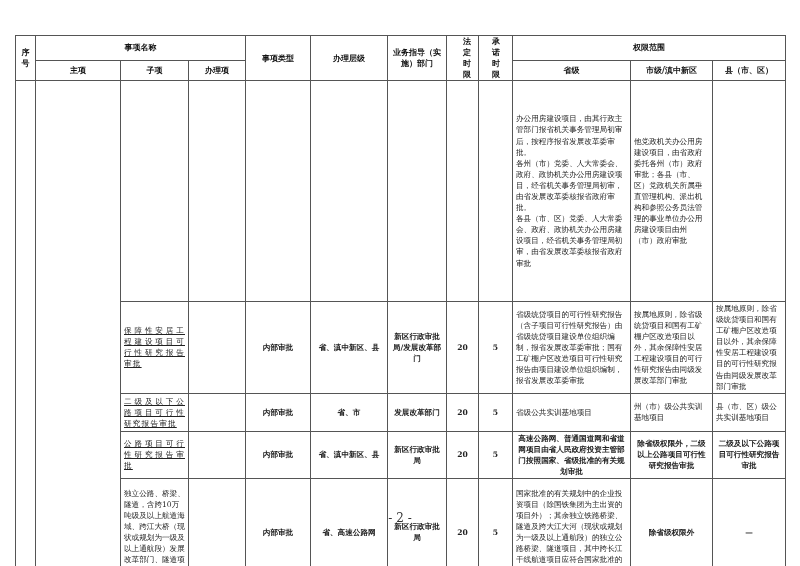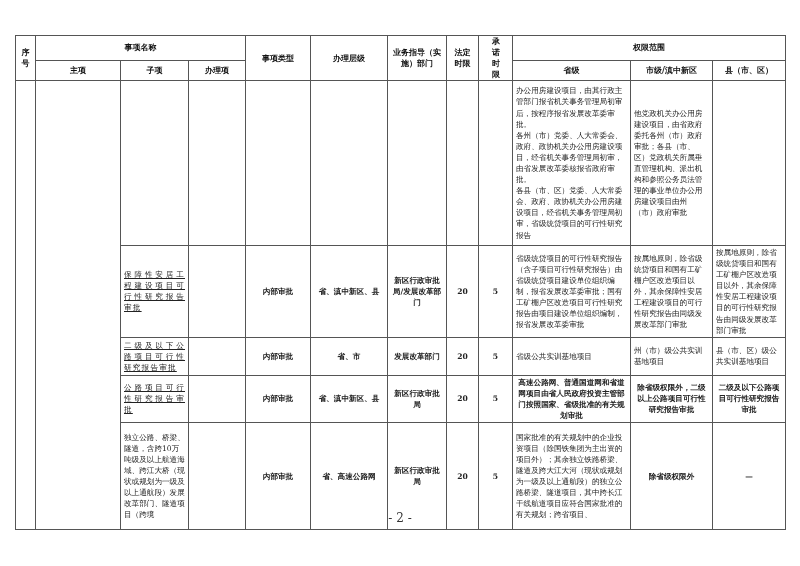--- a/index.html
+++ b/index.html
@@ -37,49 +37,49 @@
       <col style="width:82px">
       <col style="width:73px">
   </colgroup>
   <thead>
     <tr style="height:17px">
       <th rowspan="2"><span>序</span><br><span>号</span></th>
       <th colspan="3">事项名称</th>
       <th rowspan="2" style="padding:0 14px">事项类型</th>
       <th rowspan="2">办理层级</th>
       <th rowspan="2">业务指导（实施）部门</th>
-      <th rowspan="2" style="padding:0 5px">法定时限</th>
+      <th rowspan="2" style="padding:0 16px">法定时限</th>
       <th rowspan="2" style="padding:0 13px">承诺时限</th>
       <th colspan="3">权限范围</th>
     </tr>
     <tr style="height:14px">
       <th>主项</th>
       <th>子项</th>
       <th>办理项</th>
       <th>省级</th>
       <th>市级/滇中新区</th>
       <th>县（市、区）</th>
     </tr>
   </thead>
   <tbody>
 
-    <tr style="height:165px">
+    <tr style="height:221px">
       <td rowspan="5" class="c"></td>
       <td rowspan="5" class="c"></td>
       <td class="sub"></td>
       <td class="c"></td>
       <td class="c"></td>
       <td class="c"></td>
       <td class="c"></td>
       <td class="c"></td>
       <td class="c"></td>
       <td class="l top">
         <span class="para">办公用房建设项目，由其行政主管部门报省机关事务管理局初审后，按程序报省发展改革委审批。</span>
         <span class="para">各州（市）党委、人大常委会、政府、政协机关办公用房建设项目，经省机关事务管理局初审，由省发展改革委核报省政府审批。</span>
-        <span class="para">各县（市、区）党委、人大常委会、政府、政协机关办公用房建设项目，经省机关事务管理局初审，省级统贷项目的可行性研究报告</span>
+        <span class="para">各县（市、区）党委、人大常委会、政府、政协机关办公用房建设项目，经省机关事务管理局初审，由省发展改革委核报省政府审批</span>
       </td>
       <td class="l top">他党政机关办公用房建设项目，由省政府委托各州（市）政府审批；各县（市、区）党政机关所属垂直管理机构、派出机构和参照公务员法管理的事业单位办公用房建设项目由州（市）政府审批</td>
       <td class="l top"></td>
     </tr>
 
     <tr style="height:71px">
       <td class="sub">保障性安居工程建设项目可行性研究报告审批</td>
       <td class="c"></td>
       <td class="c">内部审批</td>
       <td class="c">省、滇中新区、县</td>

